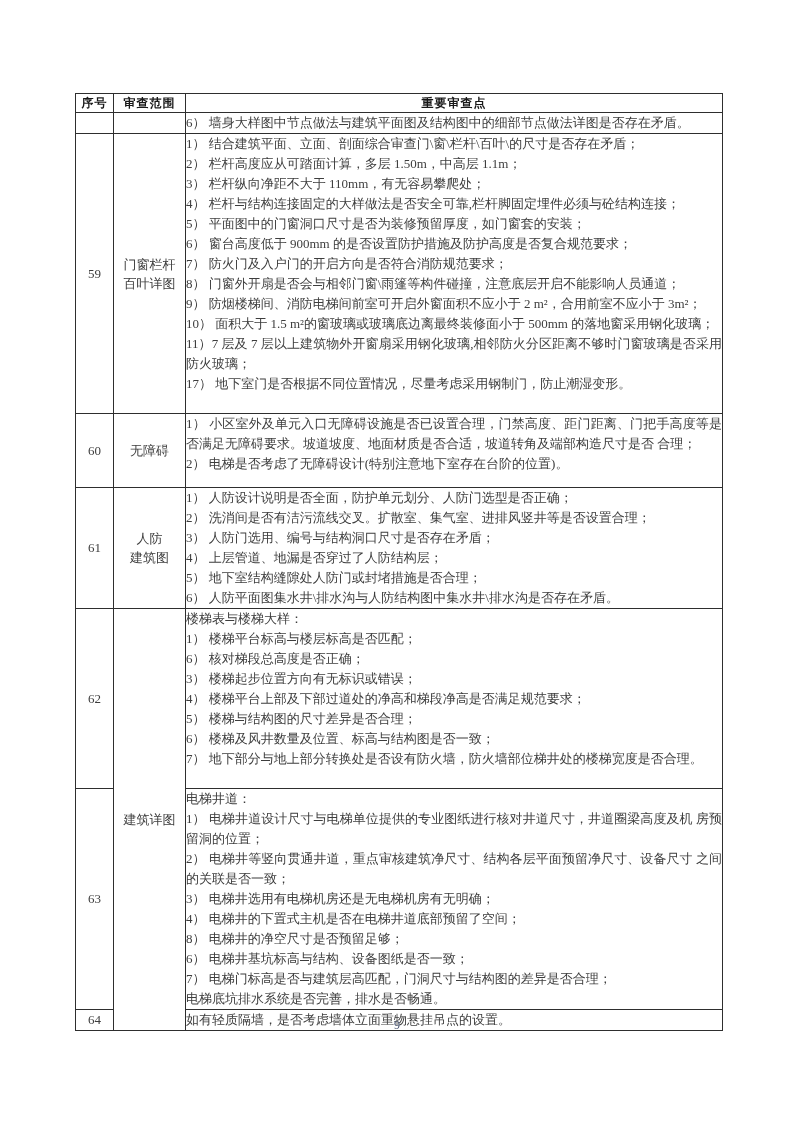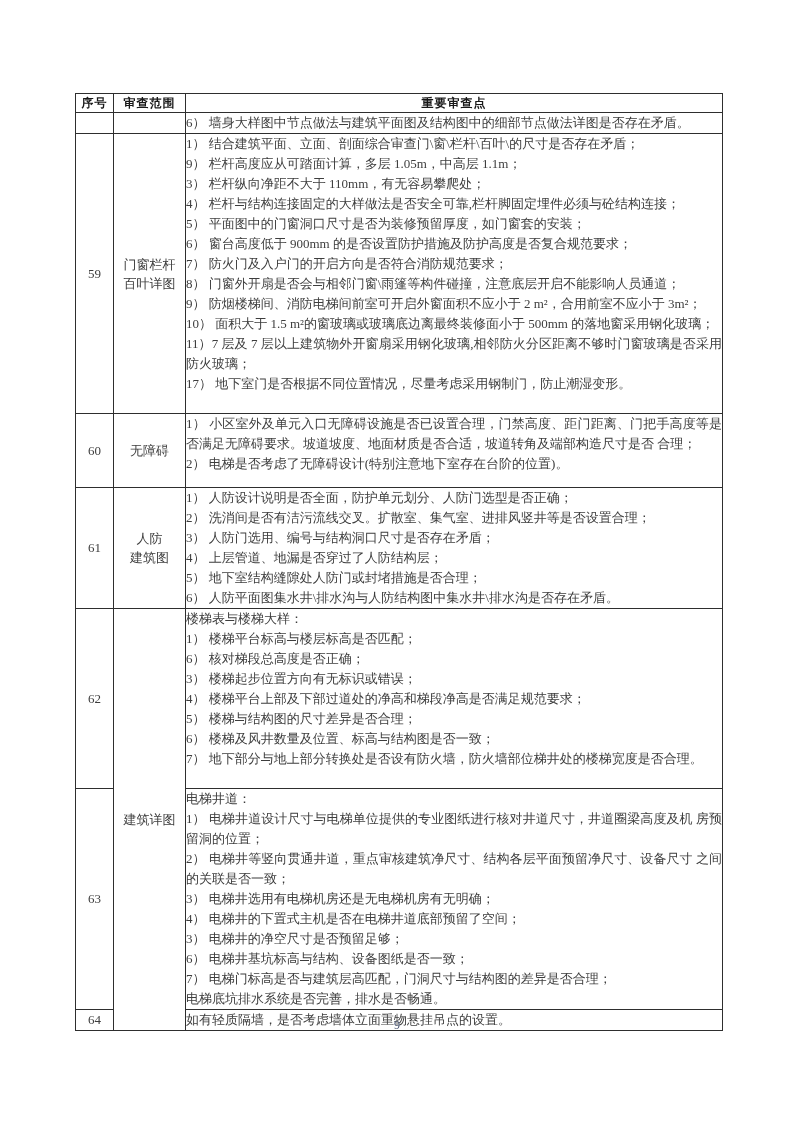--- a/index.html
+++ b/index.html
@@ -106,21 +106,21 @@
           </td>
       </tr>
       <tr style="height:280px;">
         <td class="no-cell">59</td>
         <td class="scope-cell">
             <div class="line">门窗栏杆</div>
             <div class="line">百叶详图</div>
           </td>
         <td class="content-cell">
             <div class="line">1） 结合建筑平面、立面、剖面综合审查门\窗\栏杆\百叶\的尺寸是否存在矛盾；</div>
-            <div class="line">9） 栏杆高度应从可踏面计算，多层 1.05m，中高层 1.1m；</div>
+            <div class="line">2） 栏杆高度应从可踏面计算，多层 1.50m，中高层 1.1m；</div>
             <div class="line">3） 栏杆纵向净距不大于 110mm，有无容易攀爬处；</div>
             <div class="line">4） 栏杆与结构连接固定的大样做法是否安全可靠,栏杆脚固定埋件必须与砼结构连接；</div>
             <div class="line">5） 平面图中的门窗洞口尺寸是否为装修预留厚度，如门窗套的安装；</div>
             <div class="line">6） 窗台高度低于 900mm 的是否设置防护措施及防护高度是否复合规范要求；</div>
             <div class="line">7） 防火门及入户门的开启方向是否符合消防规范要求；</div>
             <div class="line">8） 门窗外开扇是否会与相邻门窗\雨篷等构件碰撞，注意底层开启不能影响人员通道；</div>
             <div class="line">9） 防烟楼梯间、消防电梯间前室可开启外窗面积不应小于 2 m²，合用前室不应小于 3m²；</div>
             <div class="line">10） 面积大于 1.5 m²的窗玻璃或玻璃底边离最终装修面小于 500mm 的落地窗采用钢化玻璃；</div>
             <div class="line">11）7 层及 7 层以上建筑物外开窗扇采用钢化玻璃,相邻防火分区距离不够时门窗玻璃是否采用防火玻璃；</div>
             <div class="line">17） 地下室门是否根据不同位置情况，尽量考虑采用钢制门，防止潮湿变形。</div>
@@ -168,21 +168,21 @@
           </td>
       </tr>
       <tr style="height:220px;">
         <td class="no-cell">63</td>
         <td class="content-cell">
             <div class="line">电梯井道：</div>
             <div class="line">1） 电梯井道设计尺寸与电梯单位提供的专业图纸进行核对井道尺寸，井道圈梁高度及机 房预留洞的位置；</div>
             <div class="line">2） 电梯井等竖向贯通井道，重点审核建筑净尺寸、结构各层平面预留净尺寸、设备尺寸 之间的关联是否一致；</div>
             <div class="line">3） 电梯井选用有电梯机房还是无电梯机房有无明确；</div>
             <div class="line">4） 电梯井的下置式主机是否在电梯井道底部预留了空间；</div>
-            <div class="line">3） 电梯井的净空尺寸是否预留足够；</div>
+            <div class="line">8） 电梯井的净空尺寸是否预留足够；</div>
             <div class="line">6） 电梯井基坑标高与结构、设备图纸是否一致；</div>
             <div class="line">7） 电梯门标高是否与建筑层高匹配，门洞尺寸与结构图的差异是否合理；</div>
             <div class="line">电梯底坑排水系统是否完善，排水是否畅通。</div>
           </td>
       </tr>
       <tr style="height:20px;">
         <td class="no-cell">64</td>
         <td class="content-cell">
             <div class="line">如有轻质隔墙，是否考虑墙体立面重物悬挂吊点的设置。</div>
           </td>

